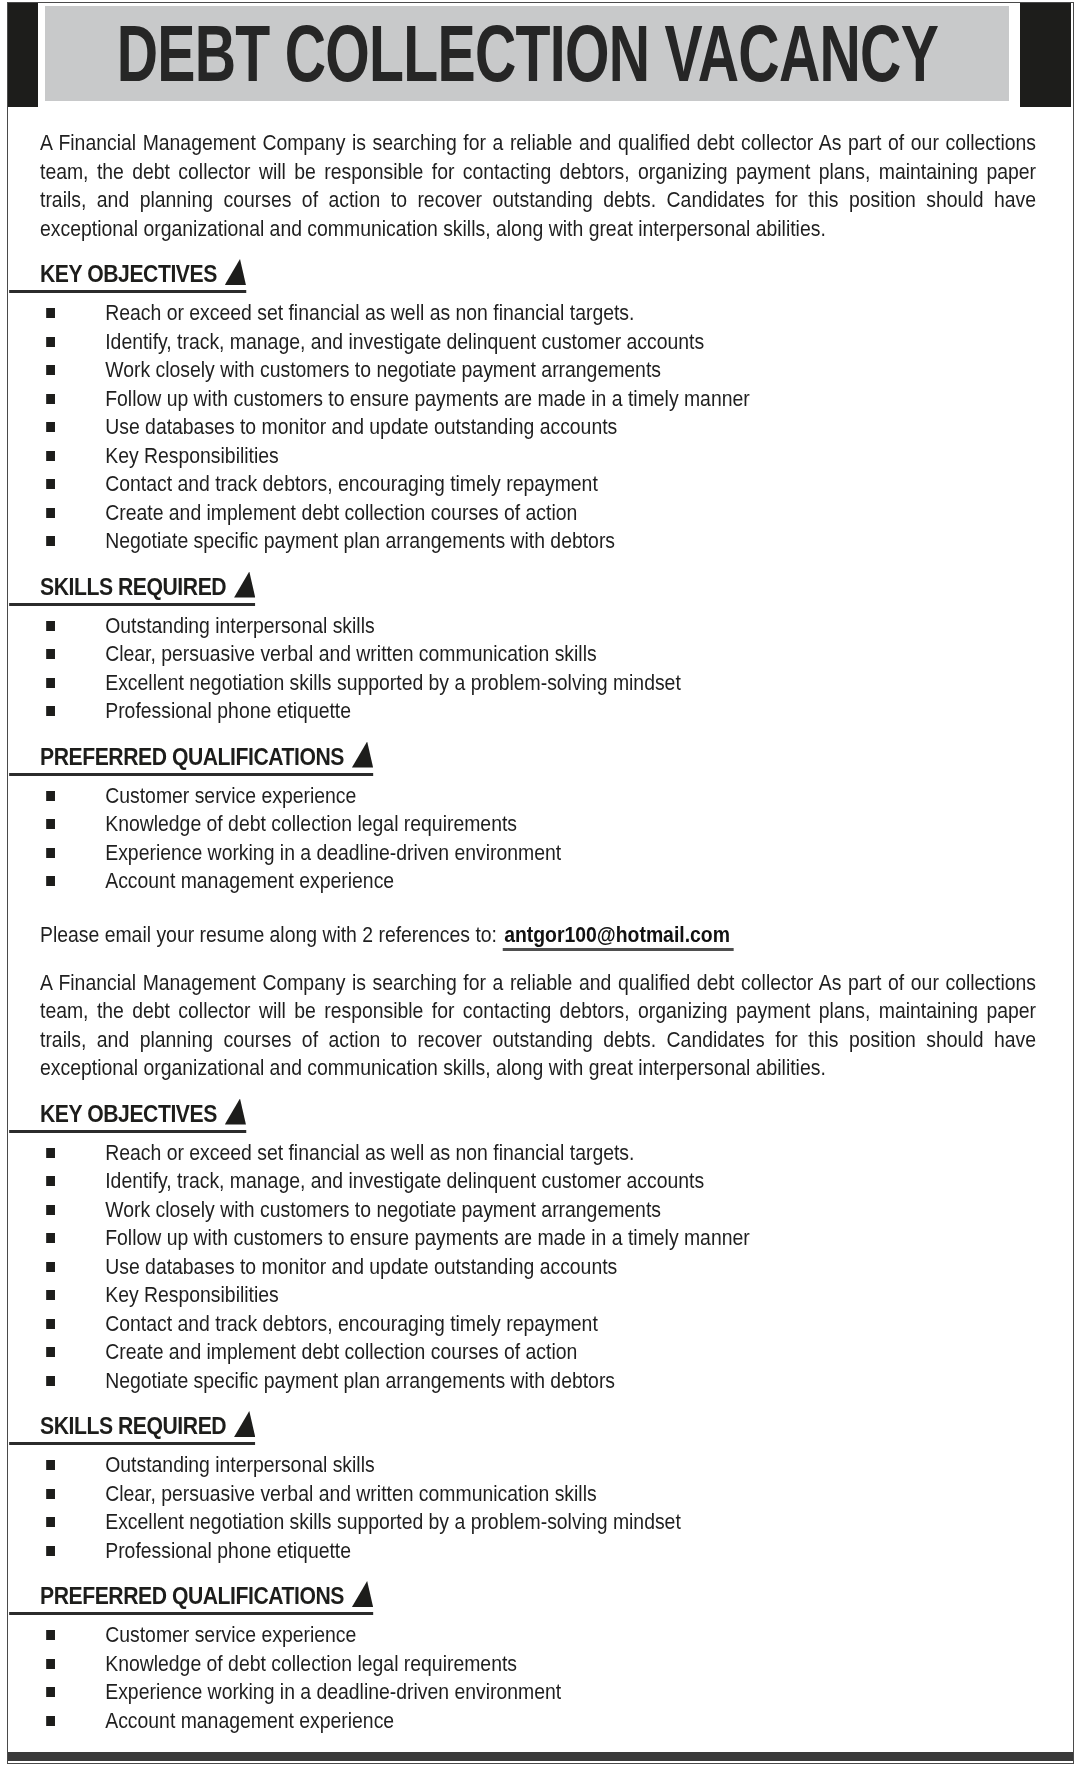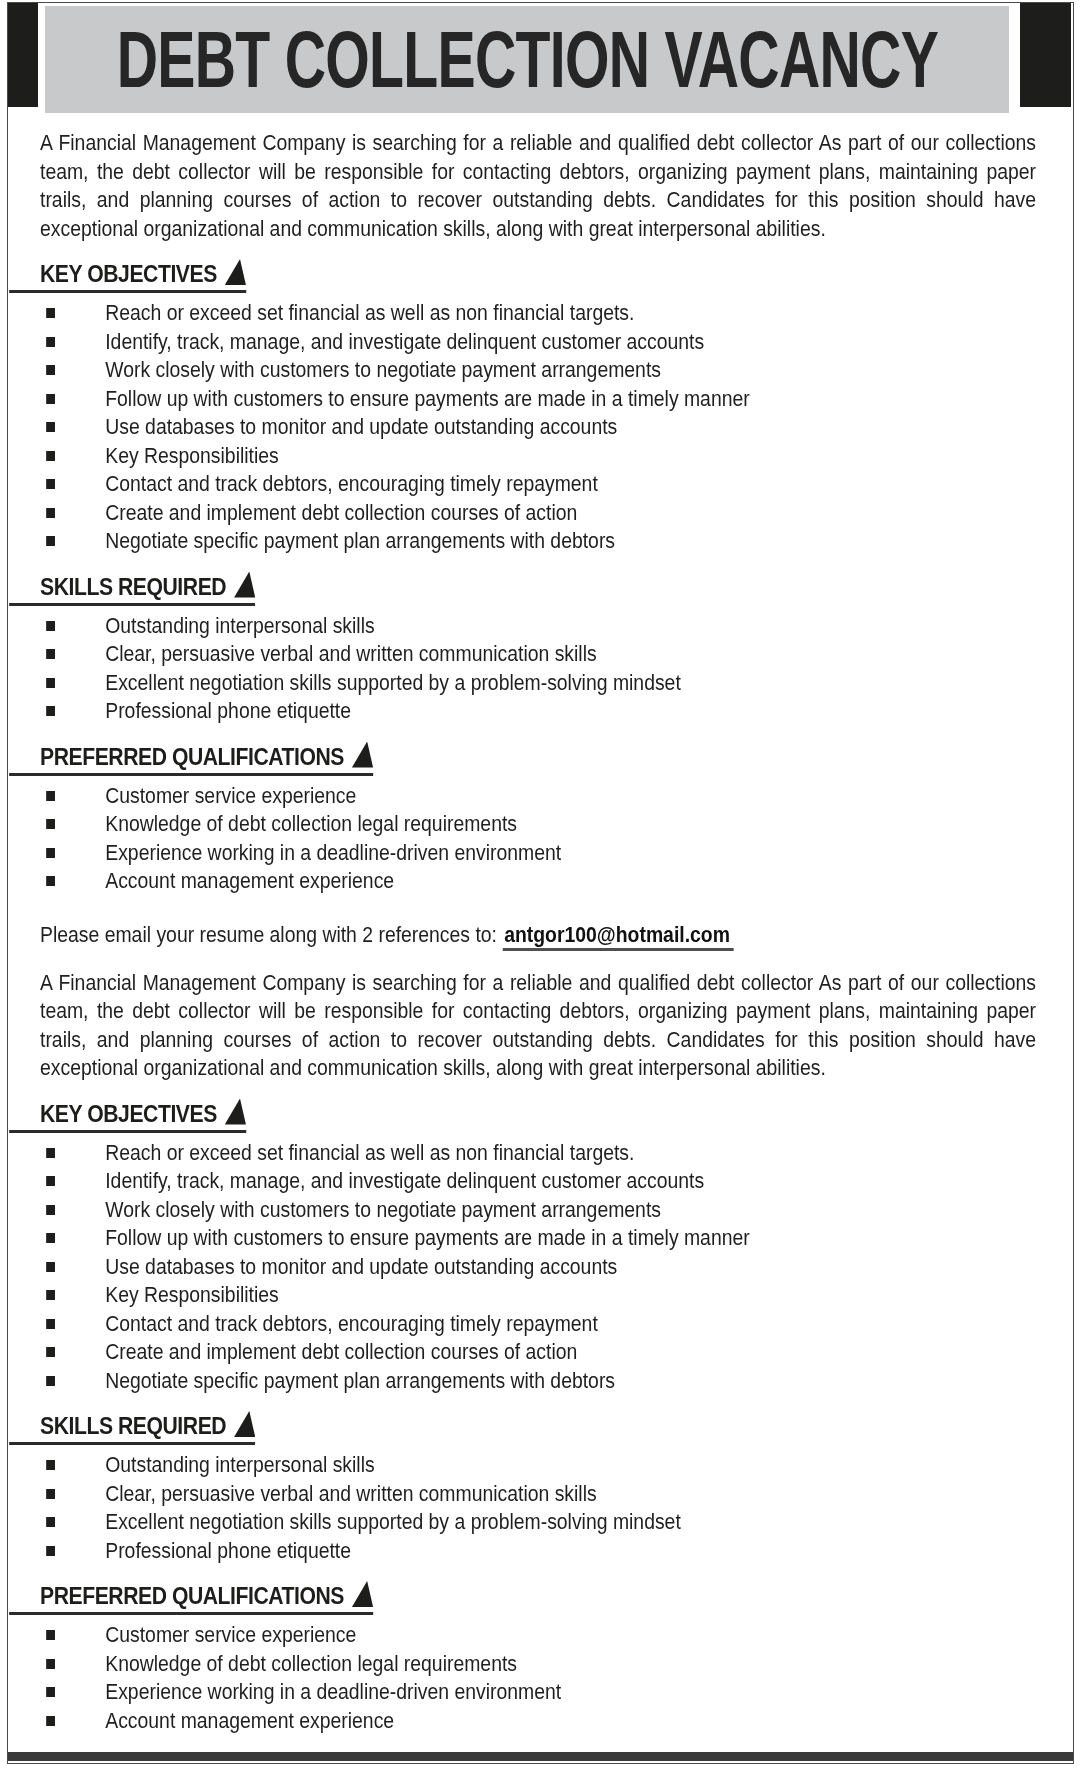--- a/index.html
+++ b/index.html
@@ -14,21 +14,21 @@
     overflow:hidden;
     background:#fff;
   }
 
   
   .masthead { position:relative; height:106px; }
   .corner-block { position:absolute; top:0; height:104px; background:#1d1d1b; }
   .corner-block.left  { left:-1px; width:31px; }
   .corner-block.right { right:2px; width:51px; }
   .banner {
-    position:absolute; left:37px; right:64px; top:3px; height:107px;
+    position:absolute; left:37px; right:64px; top:3px; height:95px;
     background:#c8c9ca;
     display:flex; align-items:center; justify-content:center;
     overflow:visible;
   }
   .banner h1 {
     font-size:80px; font-weight:700; color:#262626;
     letter-spacing:-1px; white-space:nowrap;
     transform:scaleX(0.715); transform-origin:50% 50%;
     line-height:95px;
   }

